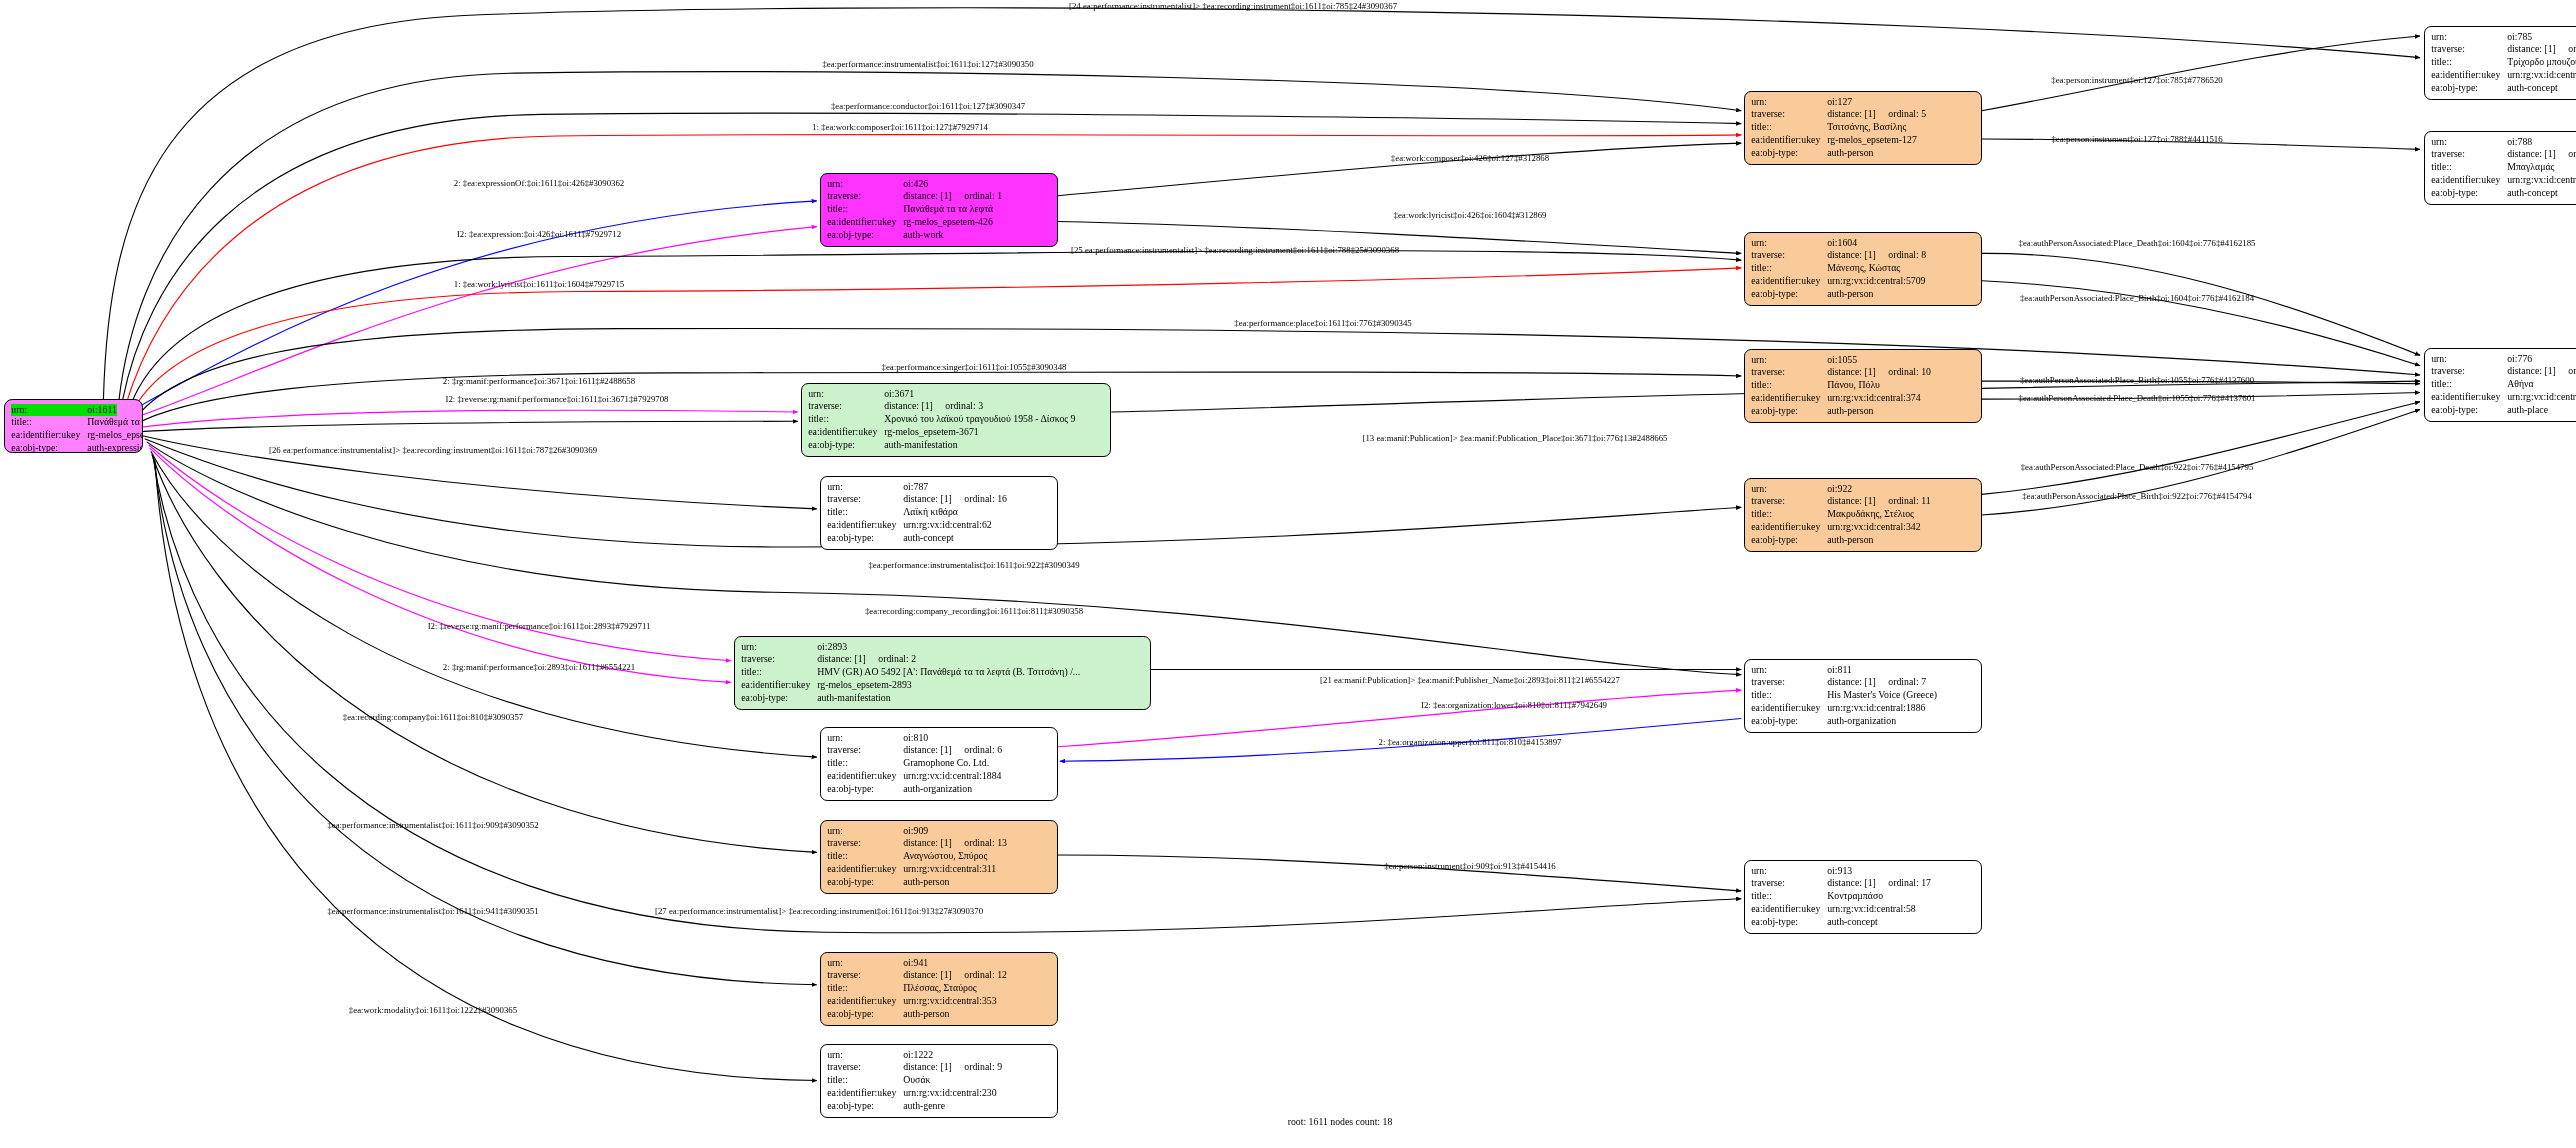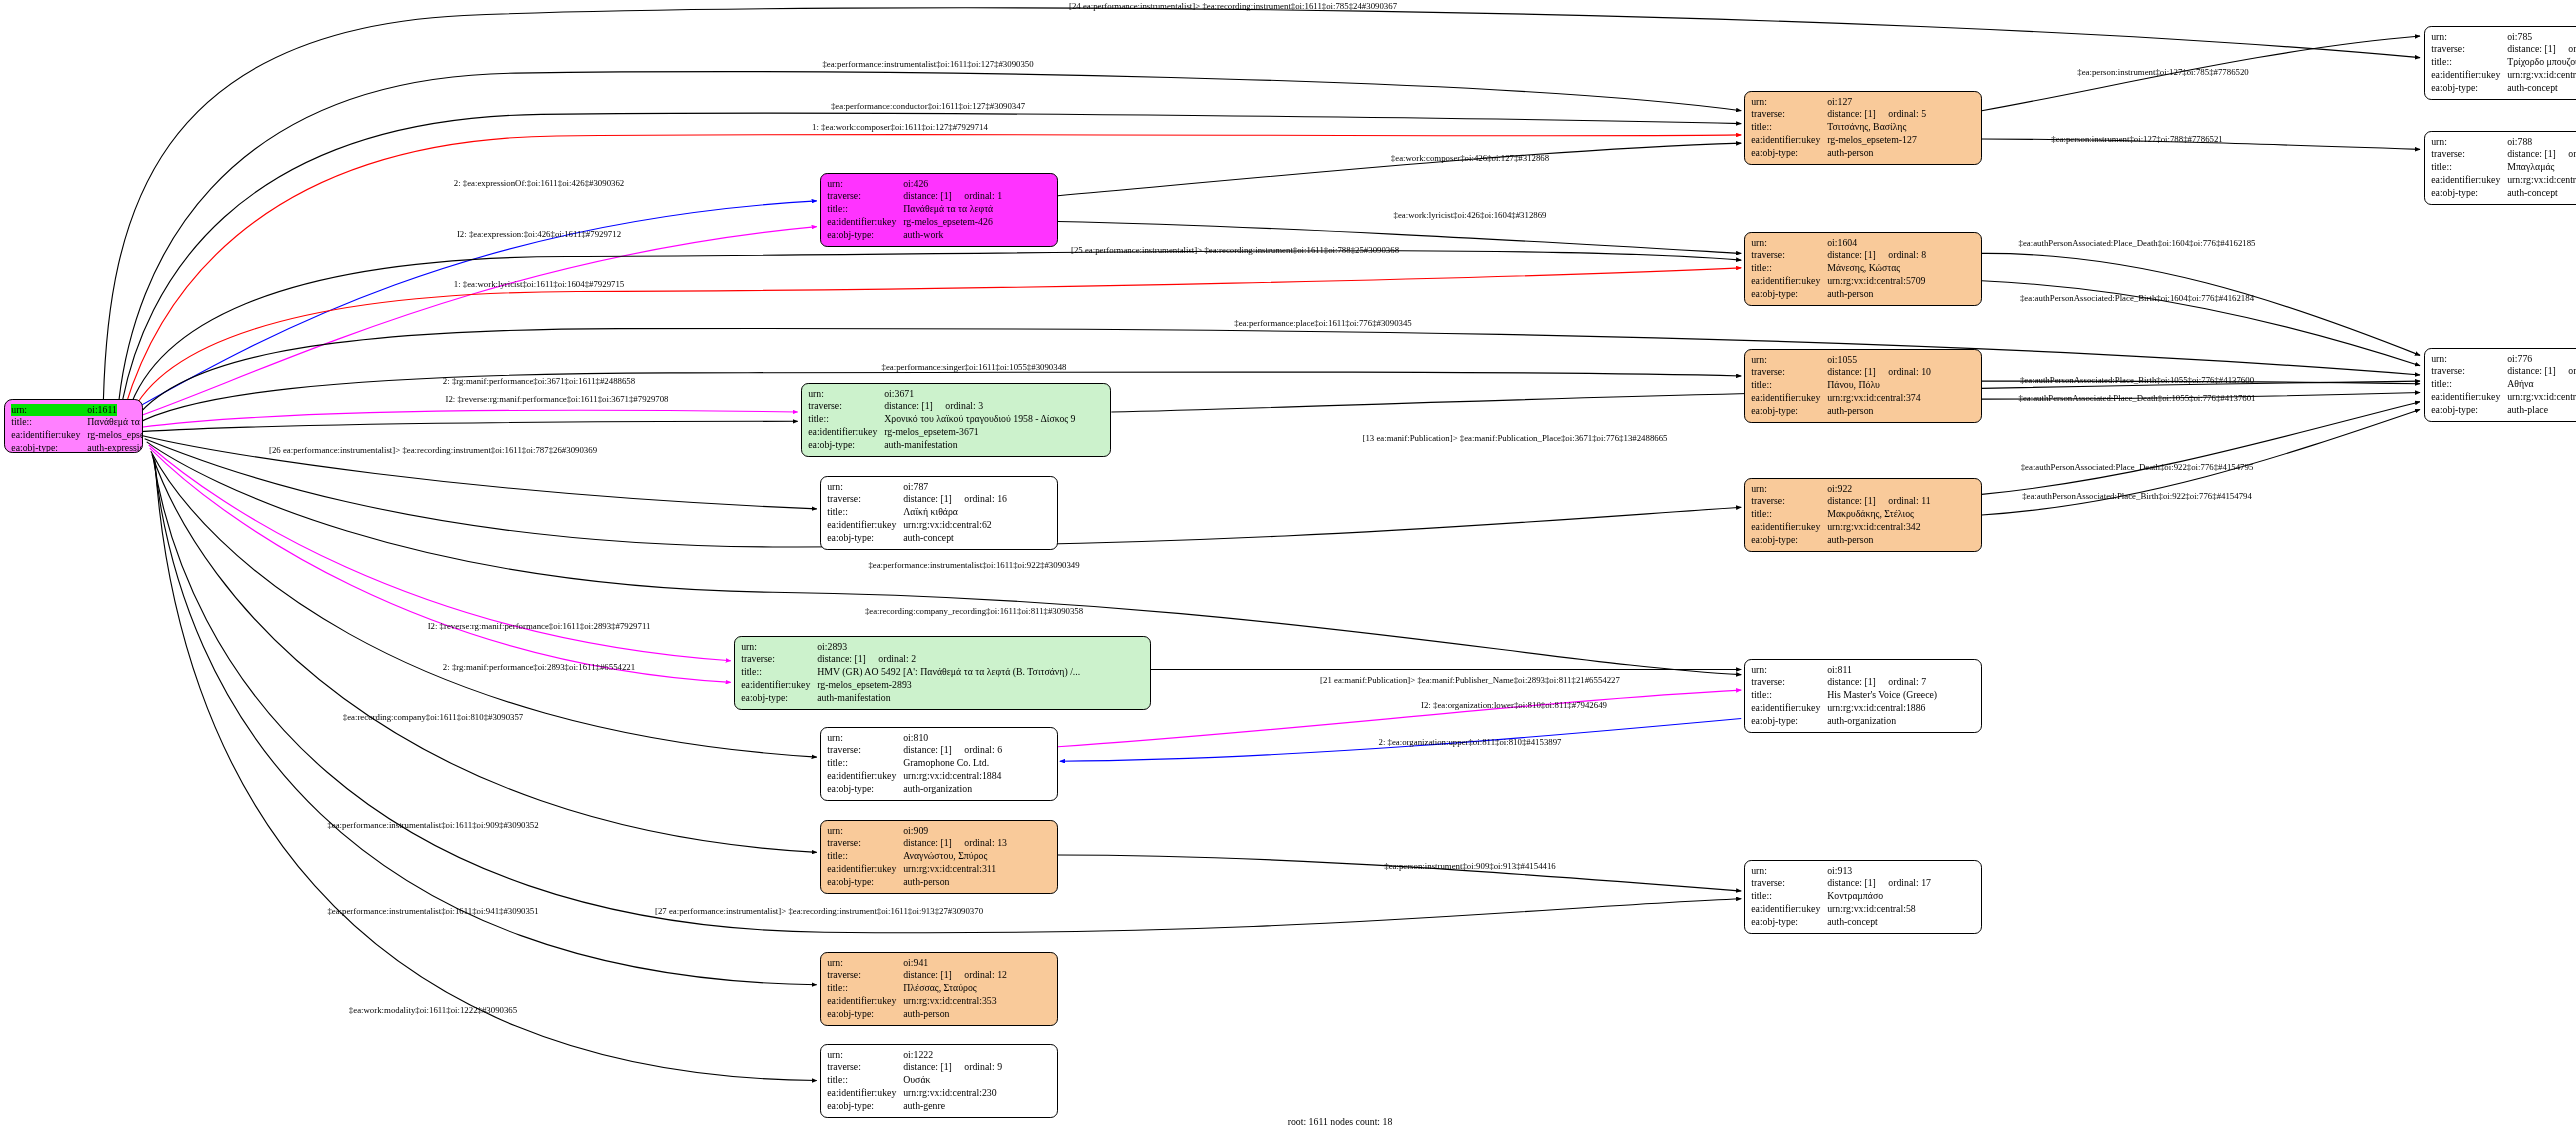--- a/index.html
+++ b/index.html
@@ -563,24 +563,24 @@
           <span class="k">ea:obj-type:</span>
           <span class="v">auth-place</span>
         </div>
       </div>
     </div>
   <div id="label-layer">
       <div class="elabel" style="left: 1233px; top: 6.2px;">[24 ea:performance:instrumentalist]&gt; ‡ea:recording:instrument‡oi:1611‡oi:785‡24#3090367</div>
       <div class="elabel" style="left: 928px; top: 64px;">‡ea:performance:instrumentalist‡oi:1611‡oi:127‡#3090350</div>
       <div class="elabel" style="left: 928px; top: 106px;">‡ea:performance:conductor‡oi:1611‡oi:127‡#3090347</div>
       <div class="elabel" style="left: 900px; top: 127px;">1: ‡ea:work:composer‡oi:1611‡oi:127‡#7929714</div>
-      <div class="elabel" style="left: 2137px; top: 72px; margin-left: 26px;">‡ea:person:instrument‡oi:127‡oi:785‡#7786520</div>
+      <div class="elabel" style="left: 2137px; top: 80px;">‡ea:person:instrument‡oi:127‡oi:785‡#7786520</div>
       <div class="elabel" style="left: 1470px; top: 158px;">‡ea:work:composer‡oi:426‡oi:127‡#312868</div>
       <div class="elabel" style="left: 539px; top: 183px;">2: ‡ea:expressionOf:‡oi:1611‡oi:426‡#3090362</div>
-      <div class="elabel" style="left: 2137px; top: 139px;">‡ea:person:instrument‡oi:127‡oi:788‡#7786521</div>
+      <div class="elabel" style="left: 2137px; top: 139px;">‡ea:person:instrument‡oi:127‡oi:788‡#4411516</div>
       <div class="elabel" style="left: 1470px; top: 215px;">‡ea:work:lyricist‡oi:426‡oi:1604‡#312869</div>
       <div class="elabel" style="left: 539px; top: 234px;">I2: ‡ea:expression:‡oi:426‡oi:1611‡#7929712</div>
       <div class="elabel" style="left: 1231px; top: 250px; padding-left: 8px;">[25 ea:performance:instrumentalist]&gt; ‡ea:recording:instrument‡oi:1611‡oi:788‡25#3090368</div>
       <div class="elabel" style="left: 2137px; top: 243px;">‡ea:authPersonAssociated:Place_Death‡oi:1604‡oi:776‡#4162185</div>
       <div class="elabel" style="left: 539px; top: 284px;">1: ‡ea:work:lyricist‡oi:1611‡oi:1604‡#7929715</div>
       <div class="elabel" style="left: 2137px; top: 298px;">‡ea:authPersonAssociated:Place_Birth‡oi:1604‡oi:776‡#4162184</div>
       <div class="elabel" style="left: 1323px; top: 323px;">‡ea:performance:place‡oi:1611‡oi:776‡#3090345</div>
       <div class="elabel" style="left: 974px; top: 367px;">‡ea:performance:singer‡oi:1611‡oi:1055‡#3090348</div>
       <div class="elabel" style="left: 2137px; top: 380px;">‡ea:authPersonAssociated:Place_Birth‡oi:1055‡oi:776‡#4137600</div>
       <div class="elabel" style="left: 2137px; top: 398px;">‡ea:authPersonAssociated:Place_Death‡oi:1055‡oi:776‡#4137601</div>

